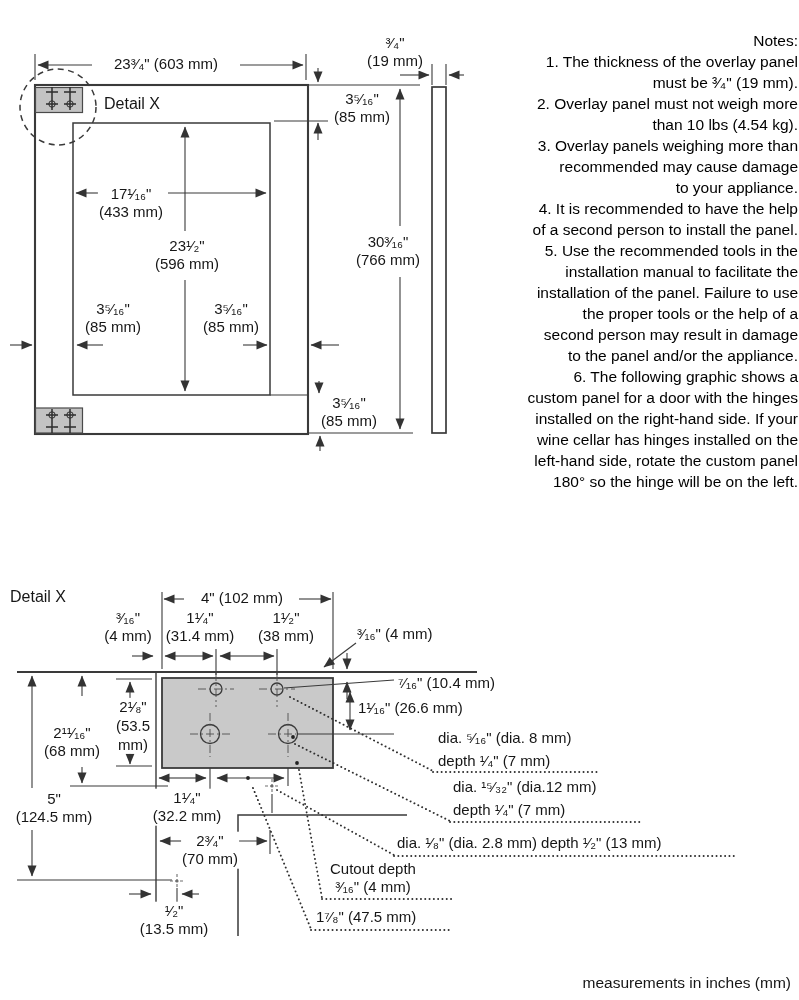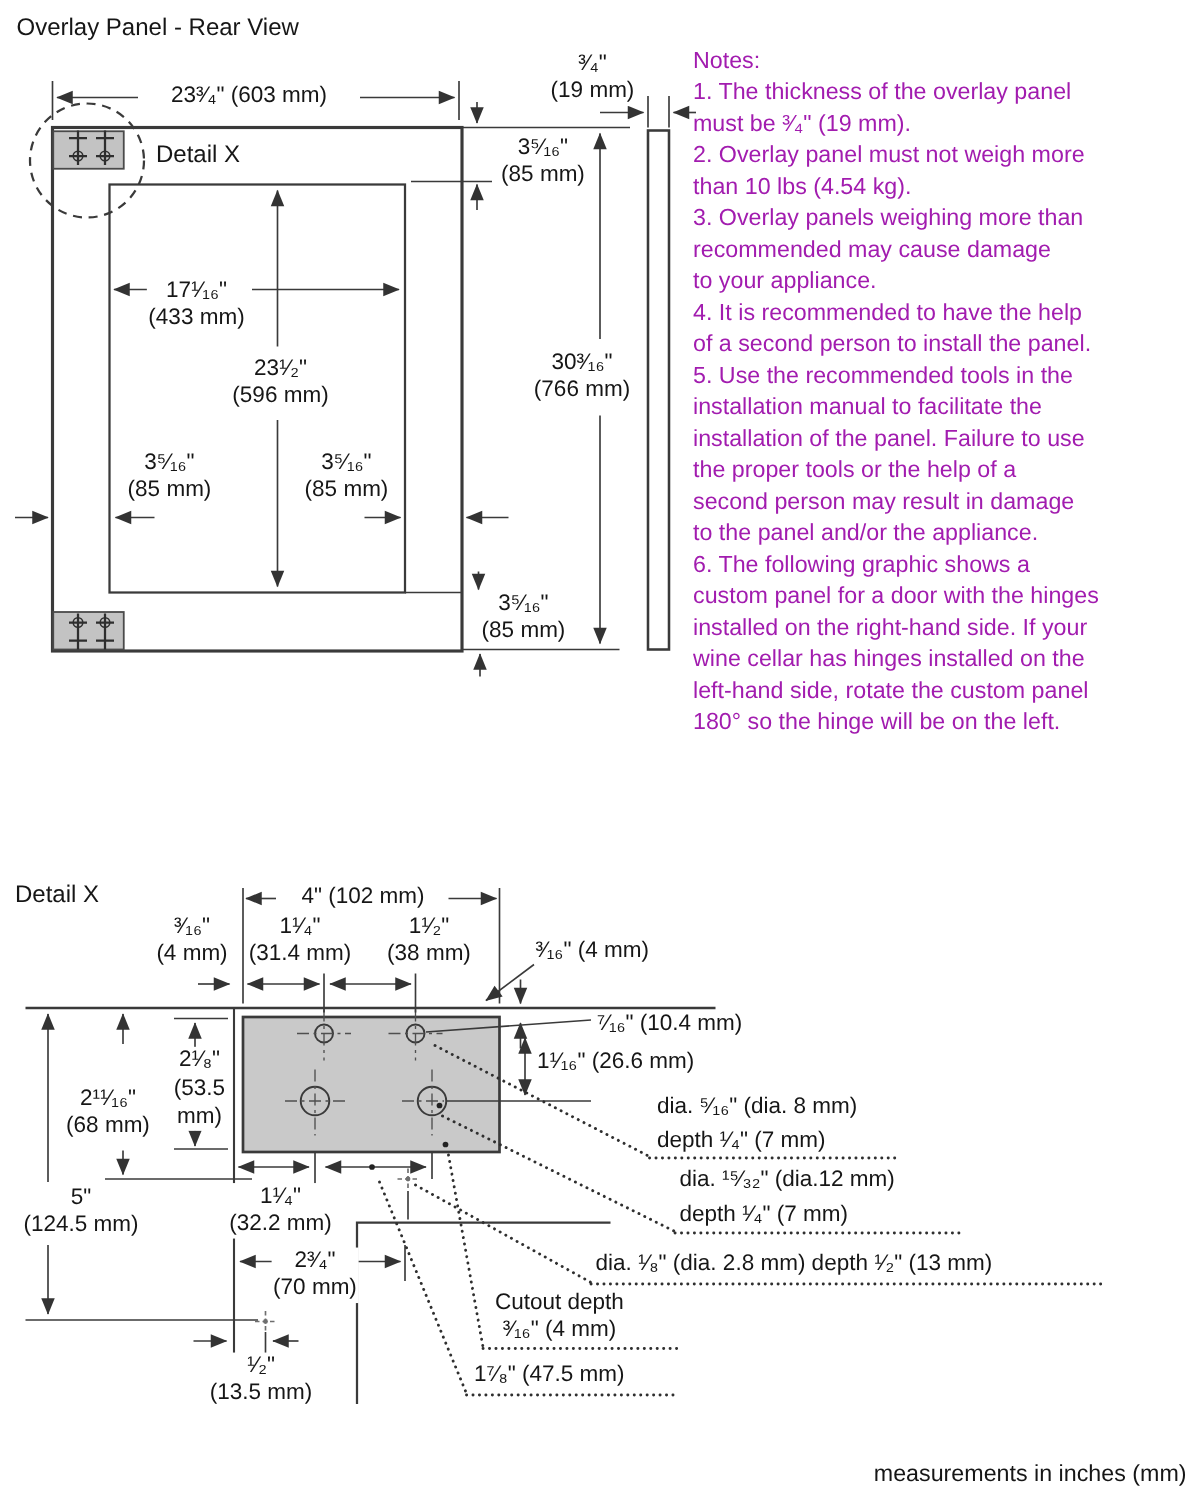--- a/index.html
+++ b/index.html
@@ -13,21 +13,21 @@
     position:absolute;z-index:2;font-size:15px;line-height:1.22;color:#161616;
     background:#ffffff;white-space:pre-line;padding:0 1px;
   }
   .lbl{transform:translate(-50%,-50%);text-align:center;}
   .lbl-l{transform:translateY(-50%);text-align:left;}
   .nobg{background:transparent;}
   .page-title{position:absolute;left:11px;top:10px;font-size:16px;z-index:2;}
   .detail-title{position:absolute;left:10px;top:588px;font-size:16px;z-index:2;}
   .notes{
     position:absolute;left:462px;top:30px;width:336px;z-index:2;
-    font-size:15.5px;line-height:21px;white-space:pre-line;color:#a21caf;
+    font-size:15.5px;line-height:21px;white-space:pre-line;color:#000000;text-align:right;
   }
   .footer{position:absolute;right:8px;top:974px;font-size:15.5px;z-index:2;}
   .lh3{line-height:1.25;}
 </style>
 </head>
 <body>
 
 <div id="page">
 
 <svg id="drawing" width="799" height="1000" viewBox="0 0 799 1000">
@@ -232,21 +232,20 @@
       <line x1="253" y1="788" x2="311" y2="929"></line>
       <line x1="433" y1="772" x2="600" y2="772"></line>
       <line x1="450" y1="822" x2="642" y2="822"></line>
       <line x1="394" y1="856" x2="737" y2="856"></line>
       <line x1="322" y1="899" x2="452" y2="899"></line>
       <line x1="311" y1="930" x2="452" y2="930"></line>
     </g>
   </g>
 </svg>
 
-<div class="page-title">Overlay Panel - Rear View</div>
 <div class="notes">Notes:
 1. The thickness of the overlay panel
 must be ³⁄₄" (19 mm).
 2. Overlay panel must not weigh more
 than 10 lbs (4.54 kg).
 3. Overlay panels weighing more than
 recommended may cause damage
 to your appliance.
 4. It is recommended to have the help
 of a second person to install the panel.

